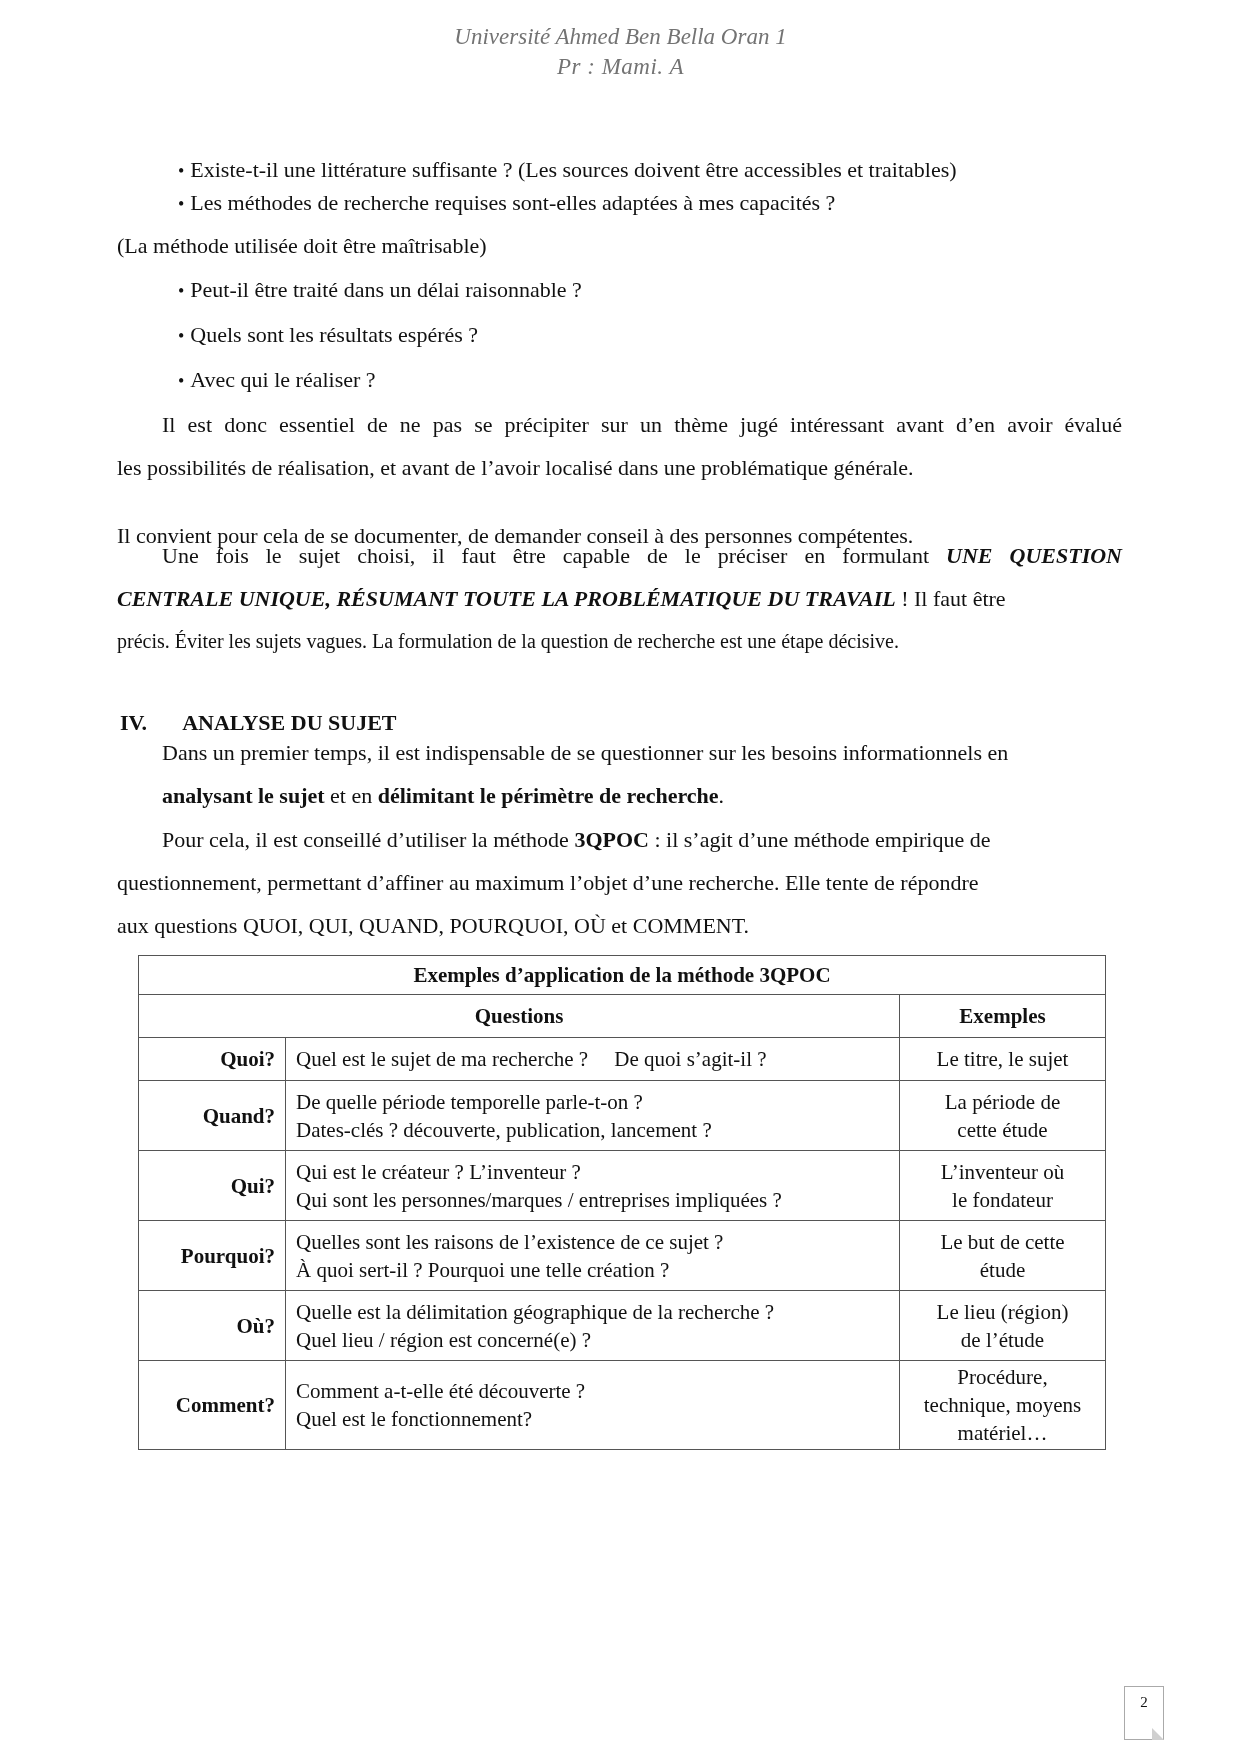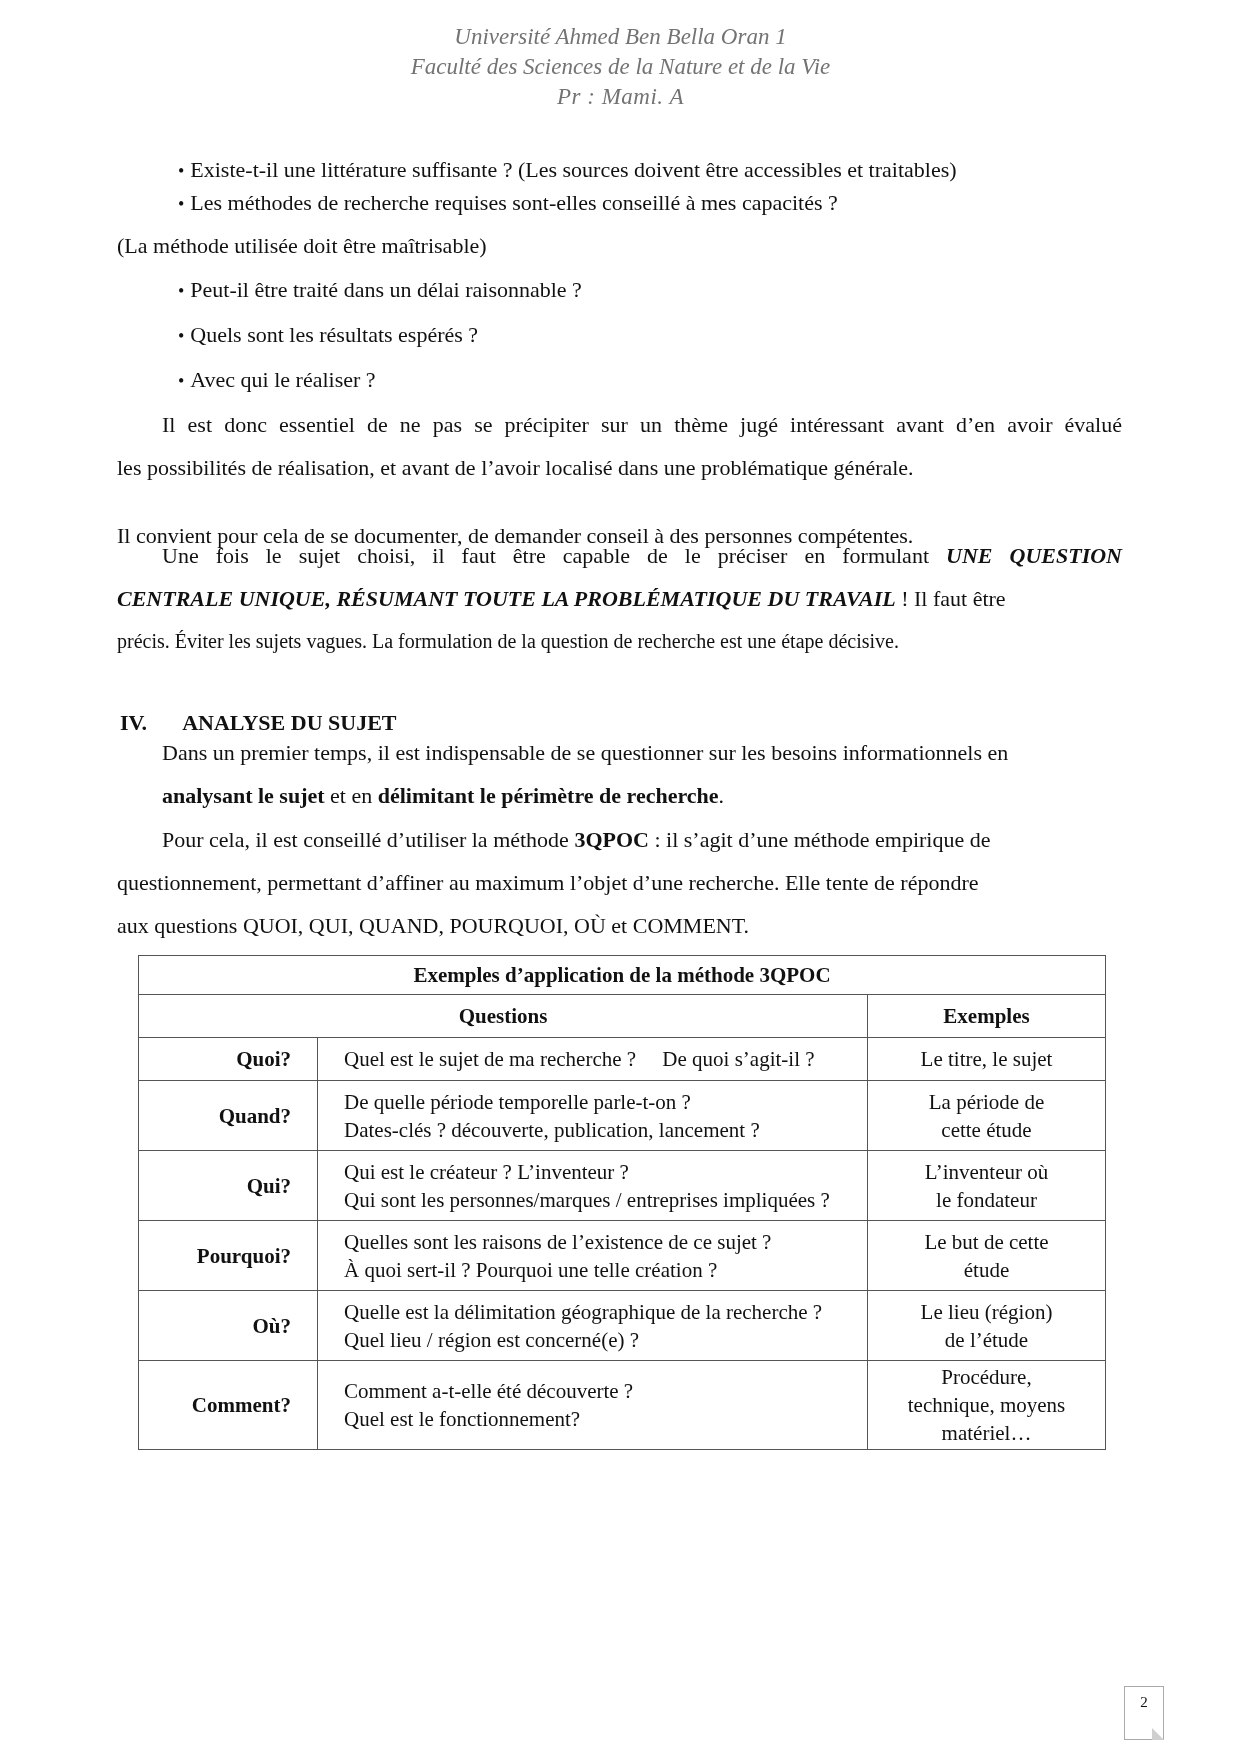--- a/index.html
+++ b/index.html
@@ -11,44 +11,43 @@
   .content { position: absolute; left: 120px; width: 1010px; font-size: 22px; }
   .line { position: absolute; left: 0; white-space: nowrap; }
   .bullet::before { content: "\2022"; display: inline-block; margin-right: 6px; font-size: 18px; }
   .justify { text-align: justify; text-align-last: justify; width: 1005px; }
   .indent { padding-left: 45px; }
   .bi { font-weight: bold; font-style: italic; }
   b { font-weight: bold; }
   .section-heading { font-weight: bold; }
   table.qtable { position: absolute; left: 138px; top: 955px; width: 968px;
                  border-collapse: collapse; font-size: 21px; }
-  table.qtable td, table.qtable th { border: 1.5px solid #555; padding: 2px 26px;
+  table.qtable td, table.qtable th { border: 1.5px solid #555; padding: 2px 10px;
                  line-height: 28px; vertical-align: middle; }
   table.qtable th { font-weight: bold; text-align: center; }
   td.q-label { font-weight: bold; text-align: right; width: 126px; }
   td.q-text { text-align: left; }
   td.q-ex { text-align: center; width: 185px; }
   .page-num { position: absolute; left: 1124px; top: 1686px; width: 38px; height: 52px;
               border: 1px solid #aaa; background: #fff; font-size: 15px; text-align: center;
               line-height: 30px; }
   .page-num .fold { position: absolute; right: -1px; bottom: -1px; width: 0; height: 0;
               border-left: 12px solid #cfcfcf; border-top: 12px solid transparent; }
 </style>
 </head>
 <body>
 
 <div class="header">
   <div>Université Ahmed Ben Bella Oran 1</div>
-  <div>Faculté des Sciences de la Nature et de la Vie</div>
   <div class="author">Pr : Mami. A</div>
 </div>
 
 <div class="content" style="top:0;">
   <div class="line bullet" style="top:145px; left:58px;margin-top:12px;">Existe-t-il une littérature suffisante ? (Les sources doivent être accessibles et traitables)</div>
-  <div class="line bullet" style="top:190px; left:58px;">Les méthodes de recherche requises sont-elles conseillé à mes capacités ?</div>
+  <div class="line bullet" style="top:190px; left:58px;">Les méthodes de recherche requises sont-elles adaptées à mes capacités ?</div>
   <div class="line" style="top:233px; left:-3px;">(La méthode utilisée doit être maîtrisable)</div>
   <div class="line bullet" style="top:277px; left:58px;">Peut-il être traité dans un délai raisonnable ?</div>
   <div class="line bullet" style="top:322px; left:58px;">Quels sont les résultats espérés ?</div>
   <div class="line bullet" style="top:367px; left:58px;">Avec qui le réaliser ?</div>
 
   <div class="line justify" style="top:412px; left:-3px;"><span class="indent">Il est donc essentiel de ne pas se précipiter sur un thème jugé intéressant avant d’en avoir évalué</span></div>
   <div class="line" style="top:455px; left:-3px;">les possibilités de réalisation, et avant de l’avoir localisé dans une problématique générale.</div>
   <div class="line" style="top:523px; left:-3px;">Il convient pour cela de se documenter, de demander conseil à des personnes compétentes.</div>
   <div class="line justify" style="top:543px; left:-3px;"><span class="indent">Une fois le sujet choisi, il faut être capable de le préciser en formulant</span> <span class="bi">UNE QUESTION</span></div>
   <div class="line" style="top:586px; left:-3px;"><span class="bi">CENTRALE UNIQUE, RÉSUMANT TOUTE LA PROBLÉMATIQUE DU TRAVAIL</span><span> ! Il faut être</span></div>

